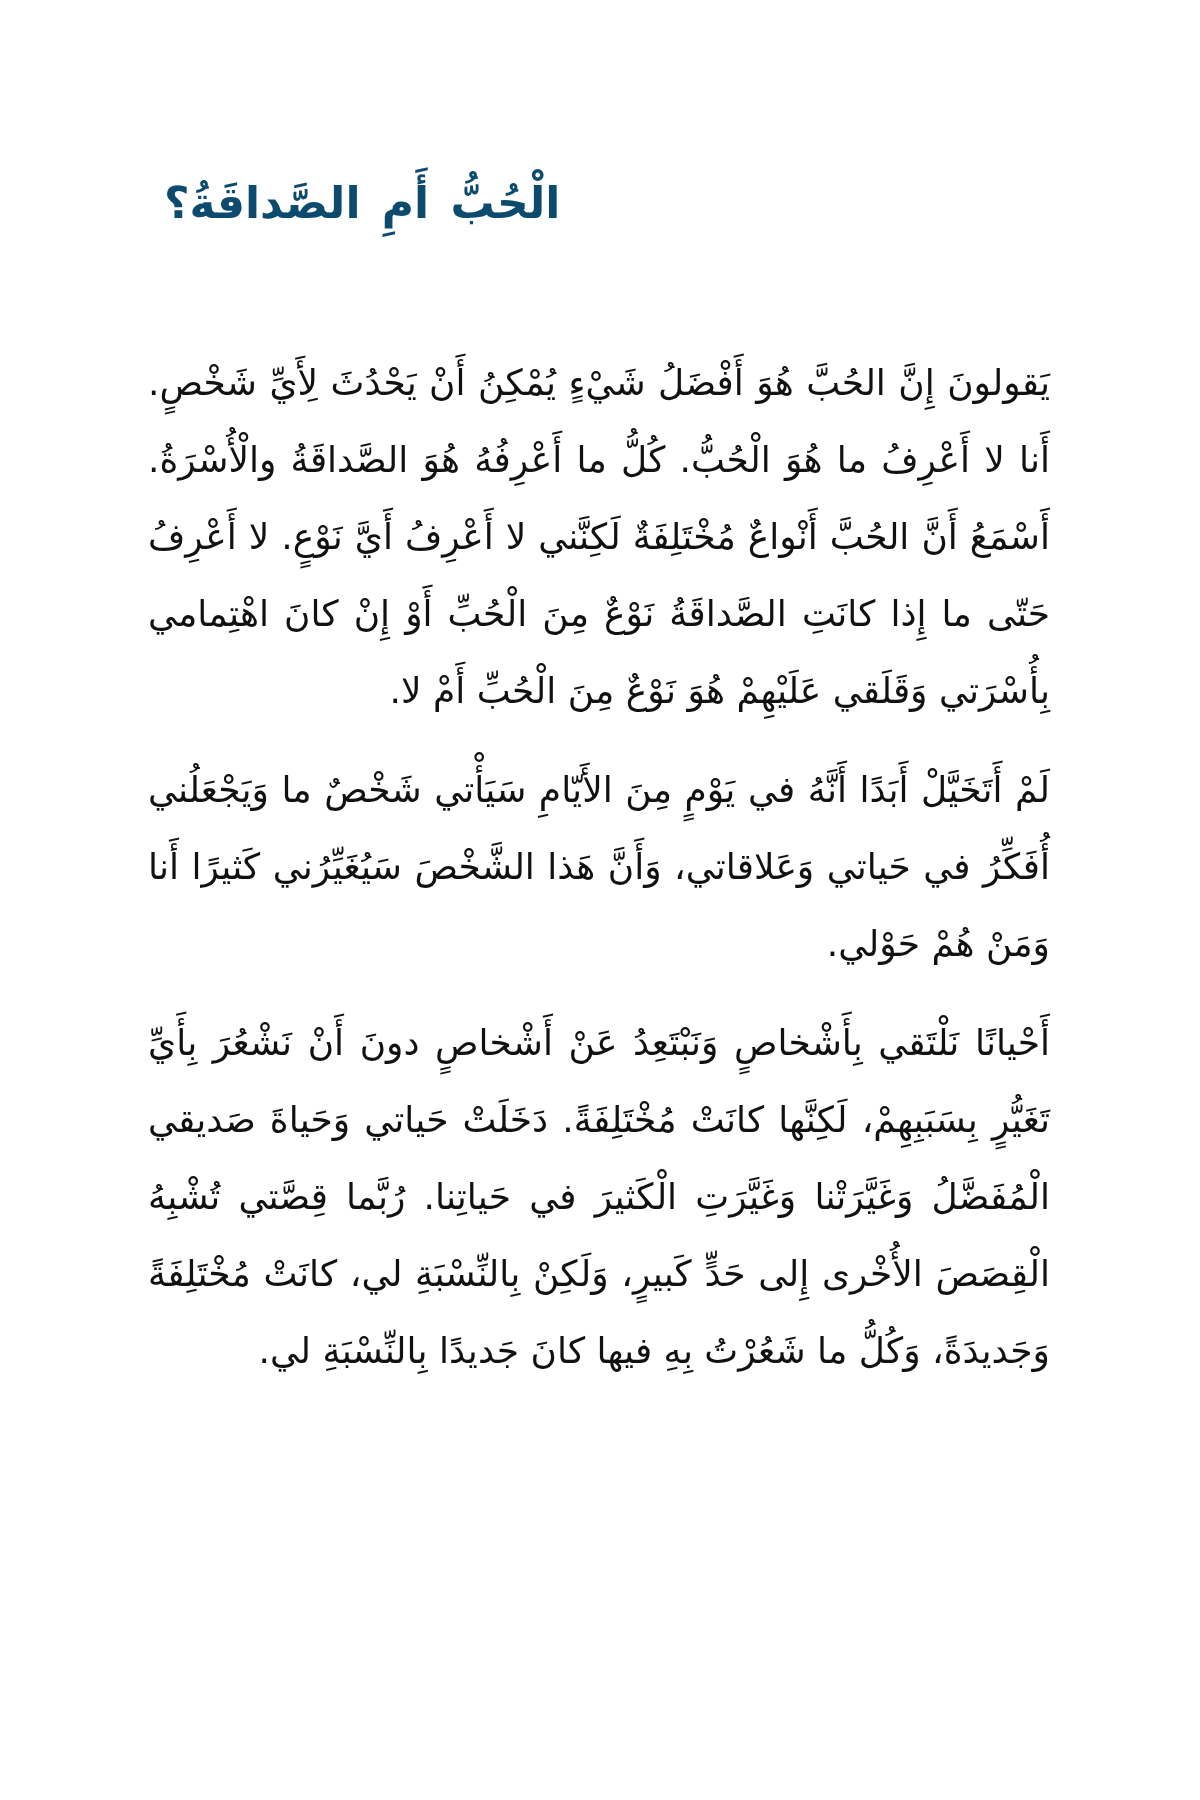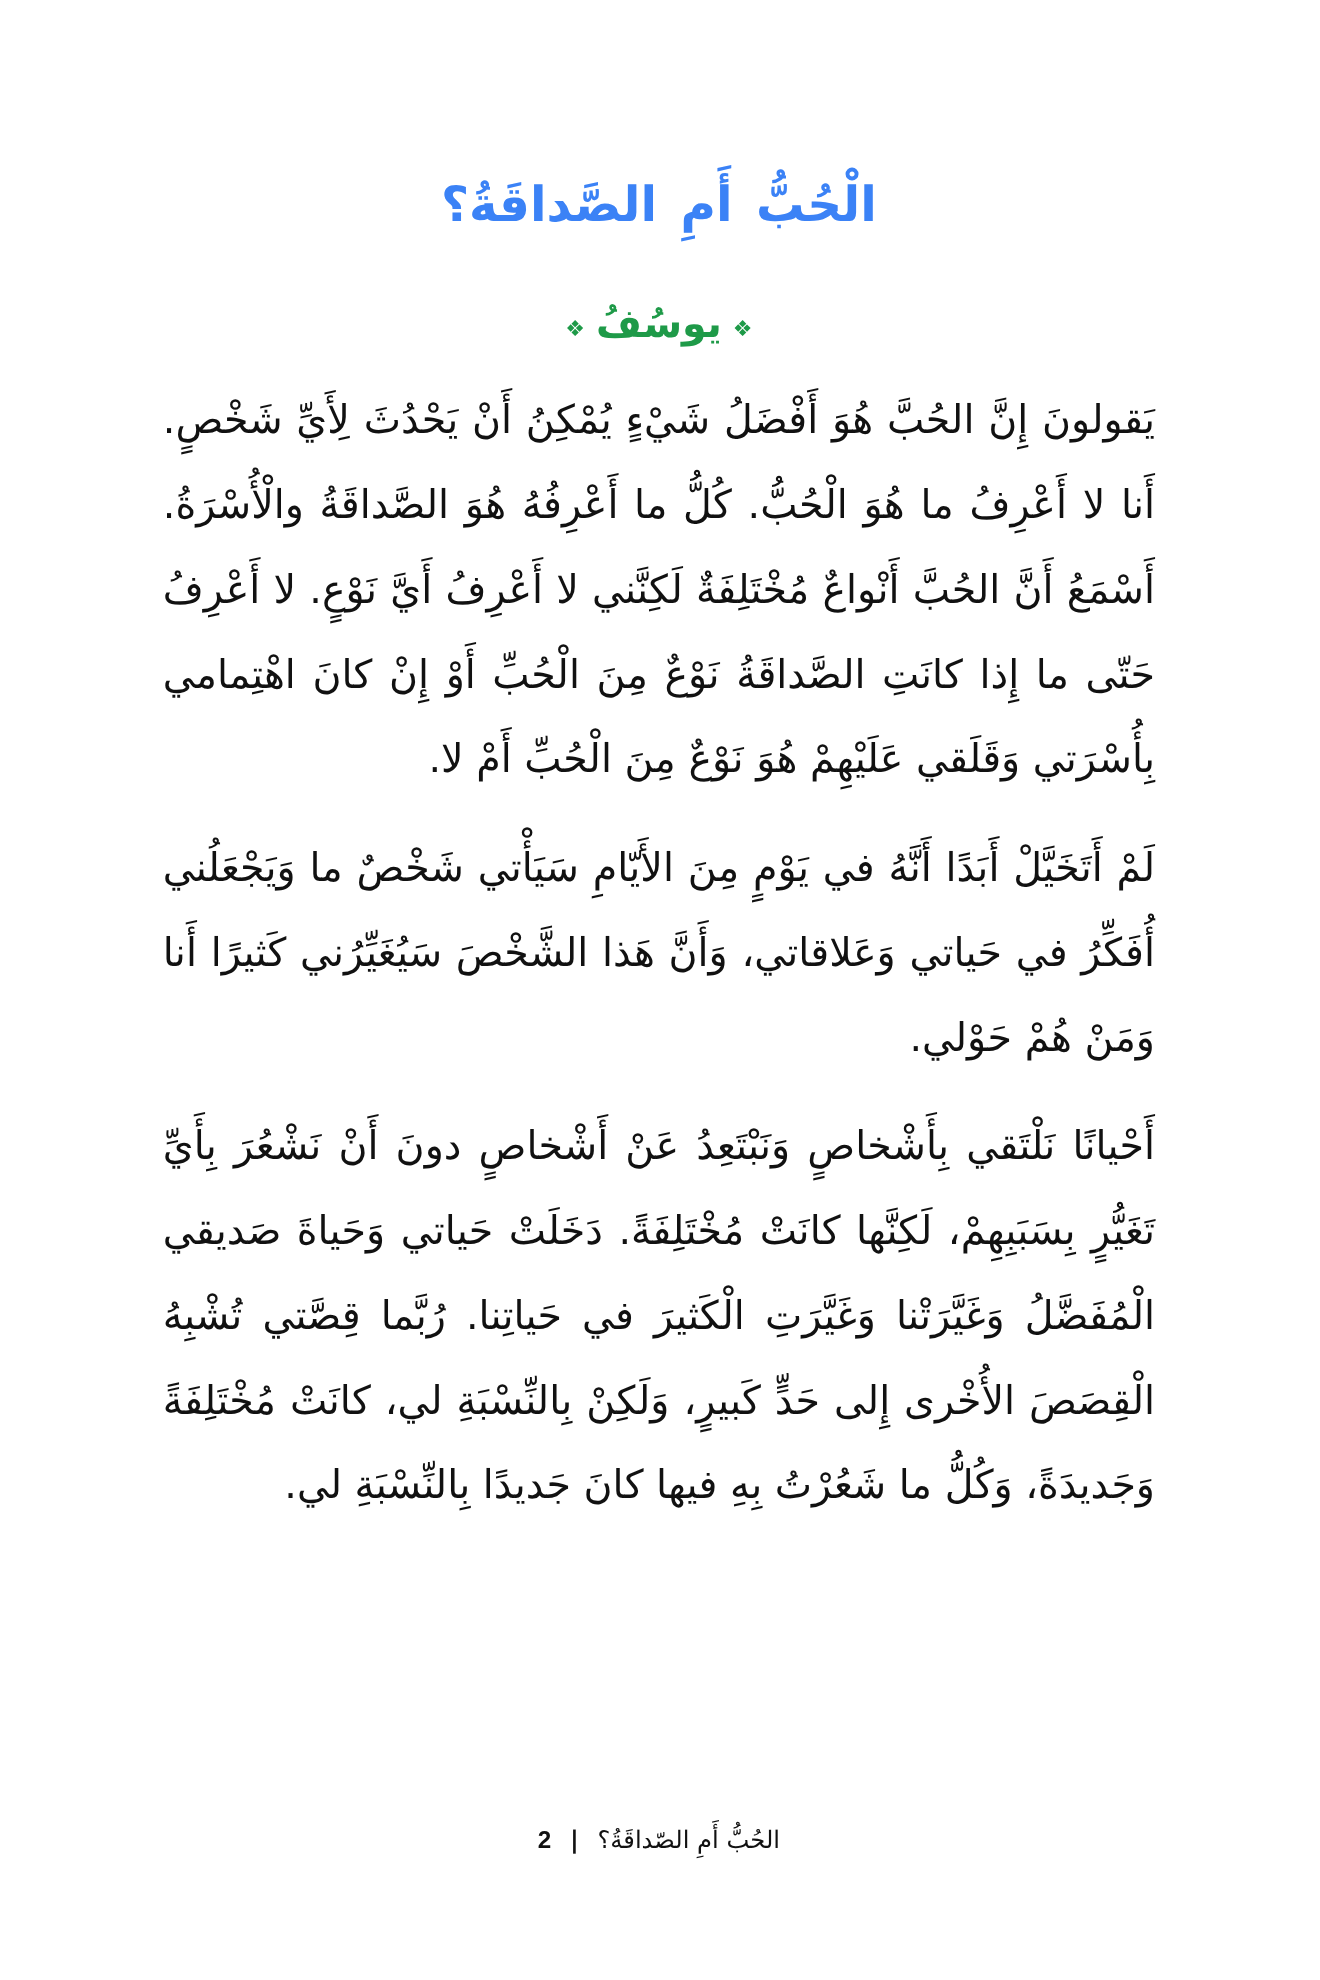--- a/index.html
+++ b/index.html
@@ -21,26 +21,26 @@
       top: 0;
       width: 902px;
       height: 1800px;
       direction: rtl;
     }
     .title {
       position: absolute;
       top: 158px;
       left: 0;
       right: 0;
-      text-align: center;
+      text-align: left;
       font-size: 44px;
       font-weight: bold;
-      color: #3b82f6;
+      color: #0c4a6e;
       line-height: 1.3;
-      margin: 0;
+      margin: 16px;
       word-spacing: 6px;
     }
     .author {
       position: absolute;
       top: 272px;
       left: 0;
       right: 0;
       text-align: center;
       font-size: 36px;
       font-weight: bold;
@@ -94,29 +94,21 @@
       font-family: "Liberation Sans", sans-serif;
     }
   </style>
 </head>
 <body>
 
 <div class="page">
 
   <h1 class="title">الْحُبُّ أَمِ  الصَّداقَةُ؟</h1>
 
-  <div class="author">
-    <span class="ornament">❖</span><span>يوسُفُ</span><span class="ornament">❖</span>
-  </div>
 
   <div class="body-text">
     <p class="para diac">ي<span class="mark">َ</span>قولون<span class="mark">َ</span> إ<span class="mark">ِ</span>ن<span class="mark">َّ</span> الح<span class="mark">ُ</span>ب<span class="mark">َّ</span> ه<span class="mark">ُ</span>و<span class="mark">َ</span> أ<span class="mark">َ</span>ف<span class="mark">ْ</span>ض<span class="mark">َ</span>ل<span class="mark">ُ</span> ش<span class="mark">َ</span>ي<span class="mark">ْ</span>ء<span class="mark">ٍ</span> ي<span class="mark">ُ</span>م<span class="mark">ْ</span>ك<span class="mark">ِ</span>ن<span class="mark">ُ</span> أ<span class="mark">َ</span>ن<span class="mark">ْ</span> ي<span class="mark">َ</span>ح<span class="mark">ْ</span>د<span class="mark">ُ</span>ث<span class="mark">َ</span> ل<span class="mark">ِ</span>أ<span class="mark">َ</span>ي<span class="mark">ِّ</span> ش<span class="mark">َ</span>خ<span class="mark">ْ</span>ص<span class="mark">ٍ</span>. أ<span class="mark">َ</span>نا لا أ<span class="mark">َ</span>ع<span class="mark">ْ</span>ر<span class="mark">ِ</span>ف<span class="mark">ُ</span> ما ه<span class="mark">ُ</span>و<span class="mark">َ</span> ال<span class="mark">ْ</span>ح<span class="mark">ُ</span>ب<span class="mark">ُّ</span>. ك<span class="mark">ُ</span>ل<span class="mark">ُّ</span> ما أ<span class="mark">َ</span>ع<span class="mark">ْ</span>ر<span class="mark">ِ</span>ف<span class="mark">ُ</span>ه<span class="mark">ُ</span> ه<span class="mark">ُ</span>و<span class="mark">َ</span> الص<span class="mark">َّ</span>داق<span class="mark">َ</span>ة<span class="mark">ُ</span> وال<span class="mark">ْ</span>أ<span class="mark">ُ</span>س<span class="mark">ْ</span>ر<span class="mark">َ</span>ة<span class="mark">ُ</span>. أ<span class="mark">َ</span>س<span class="mark">ْ</span>م<span class="mark">َ</span>ع<span class="mark">ُ</span> أ<span class="mark">َ</span>ن<span class="mark">َّ</span> الح<span class="mark">ُ</span>ب<span class="mark">َّ</span> أ<span class="mark">َ</span>ن<span class="mark">ْ</span>واع<span class="mark">ٌ</span> م<span class="mark">ُ</span>خ<span class="mark">ْ</span>ت<span class="mark">َ</span>ل<span class="mark">ِ</span>ف<span class="mark">َ</span>ة<span class="mark">ٌ</span> ل<span class="mark">َ</span>ك<span class="mark">ِ</span>ن<span class="mark">َّ</span>ني لا أ<span class="mark">َ</span>ع<span class="mark">ْ</span>ر<span class="mark">ِ</span>ف<span class="mark">ُ</span> أ<span class="mark">َ</span>ي<span class="mark">َّ</span> ن<span class="mark">َ</span>و<span class="mark">ْ</span>ع<span class="mark">ٍ</span>. لا أ<span class="mark">َ</span>ع<span class="mark">ْ</span>ر<span class="mark">ِ</span>ف<span class="mark">ُ</span> ح<span class="mark">َ</span>ت<span class="mark">ّ</span>ى ما إ<span class="mark">ِ</span>ذا كان<span class="mark">َ</span>ت<span class="mark">ِ</span> الص<span class="mark">َّ</span>داق<span class="mark">َ</span>ة<span class="mark">ُ</span> ن<span class="mark">َ</span>و<span class="mark">ْ</span>ع<span class="mark">ٌ</span> م<span class="mark">ِ</span>ن<span class="mark">َ</span> ال<span class="mark">ْ</span>ح<span class="mark">ُ</span>ب<span class="mark">ِّ</span> أ<span class="mark">َ</span>و<span class="mark">ْ</span> إ<span class="mark">ِ</span>ن<span class="mark">ْ</span> كان<span class="mark">َ</span> اه<span class="mark">ْ</span>ت<span class="mark">ِ</span>مامي ب<span class="mark">ِ</span>أ<span class="mark">ُ</span>س<span class="mark">ْ</span>ر<span class="mark">َ</span>تي و<span class="mark">َ</span>ق<span class="mark">َ</span>ل<span class="mark">َ</span>قي ع<span class="mark">َ</span>ل<span class="mark">َ</span>ي<span class="mark">ْ</span>ه<span class="mark">ِ</span>م<span class="mark">ْ</span> ه<span class="mark">ُ</span>و<span class="mark">َ</span> ن<span class="mark">َ</span>و<span class="mark">ْ</span>ع<span class="mark">ٌ</span> م<span class="mark">ِ</span>ن<span class="mark">َ</span> ال<span class="mark">ْ</span>ح<span class="mark">ُ</span>ب<span class="mark">ِّ</span> أ<span class="mark">َ</span>م<span class="mark">ْ</span> لا.</p>
     <p class="para diac">ل<span class="mark">َ</span>م<span class="mark">ْ</span> أ<span class="mark">َ</span>ت<span class="mark">َ</span>خ<span class="mark">َ</span>ي<span class="mark">َّ</span>ل<span class="mark">ْ</span> أ<span class="mark">َ</span>ب<span class="mark">َ</span>د<span class="mark">ً</span>ا أ<span class="mark">َ</span>ن<span class="mark">َّ</span>ه<span class="mark">ُ</span> في ي<span class="mark">َ</span>و<span class="mark">ْ</span>م<span class="mark">ٍ</span> م<span class="mark">ِ</span>ن<span class="mark">َ</span> الأ<span class="mark">َ</span>ي<span class="mark">ّ</span>ام<span class="mark">ِ</span> س<span class="mark">َ</span>ي<span class="mark">َ</span>أ<span class="mark">ْ</span>تي ش<span class="mark">َ</span>خ<span class="mark">ْ</span>ص<span class="mark">ٌ</span> ما و<span class="mark">َ</span>ي<span class="mark">َ</span>ج<span class="mark">ْ</span>ع<span class="mark">َ</span>ل<span class="mark">ُ</span>ني أ<span class="mark">ُ</span>ف<span class="mark">َ</span>ك<span class="mark">ِّ</span>ر<span class="mark">ُ</span> في ح<span class="mark">َ</span>ياتي و<span class="mark">َ</span>ع<span class="mark">َ</span>لاقاتي، و<span class="mark">َ</span>أ<span class="mark">َ</span>ن<span class="mark">َّ</span> ه<span class="mark">َ</span>ذا الش<span class="mark">َّ</span>خ<span class="mark">ْ</span>ص<span class="mark">َ</span> س<span class="mark">َ</span>ي<span class="mark">ُ</span>غ<span class="mark">َ</span>ي<span class="mark">ِّ</span>ر<span class="mark">ُ</span>ني ك<span class="mark">َ</span>ثير<span class="mark">ً</span>ا أ<span class="mark">َ</span>نا و<span class="mark">َ</span>م<span class="mark">َ</span>ن<span class="mark">ْ</span> ه<span class="mark">ُ</span>م<span class="mark">ْ</span> ح<span class="mark">َ</span>و<span class="mark">ْ</span>لي.</p>
     <p class="para diac">أ<span class="mark">َ</span>ح<span class="mark">ْ</span>يان<span class="mark">ً</span>ا ن<span class="mark">َ</span>ل<span class="mark">ْ</span>ت<span class="mark">َ</span>قي ب<span class="mark">ِ</span>أ<span class="mark">َ</span>ش<span class="mark">ْ</span>خاص<span class="mark">ٍ</span> و<span class="mark">َ</span>ن<span class="mark">َ</span>ب<span class="mark">ْ</span>ت<span class="mark">َ</span>ع<span class="mark">ِ</span>د<span class="mark">ُ</span> ع<span class="mark">َ</span>ن<span class="mark">ْ</span> أ<span class="mark">َ</span>ش<span class="mark">ْ</span>خاص<span class="mark">ٍ</span> دون<span class="mark">َ</span> أ<span class="mark">َ</span>ن<span class="mark">ْ</span> ن<span class="mark">َ</span>ش<span class="mark">ْ</span>ع<span class="mark">ُ</span>ر<span class="mark">َ</span> ب<span class="mark">ِ</span>أ<span class="mark">َ</span>ي<span class="mark">ِّ</span> ت<span class="mark">َ</span>غ<span class="mark">َ</span>ي<span class="mark">ُّ</span>ر<span class="mark">ٍ</span> ب<span class="mark">ِ</span>س<span class="mark">َ</span>ب<span class="mark">َ</span>ب<span class="mark">ِ</span>ه<span class="mark">ِ</span>م<span class="mark">ْ</span>، ل<span class="mark">َ</span>ك<span class="mark">ِ</span>ن<span class="mark">َّ</span>ها كان<span class="mark">َ</span>ت<span class="mark">ْ</span> م<span class="mark">ُ</span>خ<span class="mark">ْ</span>ت<span class="mark">َ</span>ل<span class="mark">ِ</span>ف<span class="mark">َ</span>ة<span class="mark">ً</span>. د<span class="mark">َ</span>خ<span class="mark">َ</span>ل<span class="mark">َ</span>ت<span class="mark">ْ</span> ح<span class="mark">َ</span>ياتي و<span class="mark">َ</span>ح<span class="mark">َ</span>ياة<span class="mark">َ</span> ص<span class="mark">َ</span>ديقي ال<span class="mark">ْ</span>م<span class="mark">ُ</span>ف<span class="mark">َ</span>ض<span class="mark">َّ</span>ل<span class="mark">ُ</span> و<span class="mark">َ</span>غ<span class="mark">َ</span>ي<span class="mark">َّ</span>ر<span class="mark">َ</span>ت<span class="mark">ْ</span>نا و<span class="mark">َ</span>غ<span class="mark">َ</span>ي<span class="mark">َّ</span>ر<span class="mark">َ</span>ت<span class="mark">ِ</span> ال<span class="mark">ْ</span>ك<span class="mark">َ</span>ثير<span class="mark">َ</span> في ح<span class="mark">َ</span>يات<span class="mark">ِ</span>نا. ر<span class="mark">ُ</span>ب<span class="mark">َّ</span>ما ق<span class="mark">ِ</span>ص<span class="mark">َّ</span>تي ت<span class="mark">ُ</span>ش<span class="mark">ْ</span>ب<span class="mark">ِ</span>ه<span class="mark">ُ</span> ال<span class="mark">ْ</span>ق<span class="mark">ِ</span>ص<span class="mark">َ</span>ص<span class="mark">َ</span> الأ<span class="mark">ُ</span>خ<span class="mark">ْ</span>رى إ<span class="mark">ِ</span>لى ح<span class="mark">َ</span>د<span class="mark">ٍّ</span> ك<span class="mark">َ</span>بير<span class="mark">ٍ</span>، و<span class="mark">َ</span>ل<span class="mark">َ</span>ك<span class="mark">ِ</span>ن<span class="mark">ْ</span> ب<span class="mark">ِ</span>الن<span class="mark">ِّ</span>س<span class="mark">ْ</span>ب<span class="mark">َ</span>ة<span class="mark">ِ</span> لي، كان<span class="mark">َ</span>ت<span class="mark">ْ</span> م<span class="mark">ُ</span>خ<span class="mark">ْ</span>ت<span class="mark">َ</span>ل<span class="mark">ِ</span>ف<span class="mark">َ</span>ة<span class="mark">ً</span> و<span class="mark">َ</span>ج<span class="mark">َ</span>ديد<span class="mark">َ</span>ة<span class="mark">ً</span>، و<span class="mark">َ</span>ك<span class="mark">ُ</span>ل<span class="mark">ُّ</span> ما ش<span class="mark">َ</span>ع<span class="mark">ُ</span>ر<span class="mark">ْ</span>ت<span class="mark">ُ</span> ب<span class="mark">ِ</span>ه<span class="mark">ِ</span> فيها كان<span class="mark">َ</span> ج<span class="mark">َ</span>ديد<span class="mark">ً</span>ا ب<span class="mark">ِ</span>الن<span class="mark">ِّ</span>س<span class="mark">ْ</span>ب<span class="mark">َ</span>ة<span class="mark">ِ</span> لي.</p>
   </div>
 
-  <div class="footer">
-    <span class="diac">الح<span class="mark">ُ</span>ب<span class="mark">ُّ</span> أ<span class="mark">َ</span>م<span class="mark">ِ</span> الص<span class="mark">ّ</span>داق<span class="mark">َ</span>ة<span class="mark">ُ</span>؟</span>
-    <span class="sep">|</span>
-    <span class="page-num">2</span>
-  </div>
 
 </div>
 
 </body></html>

